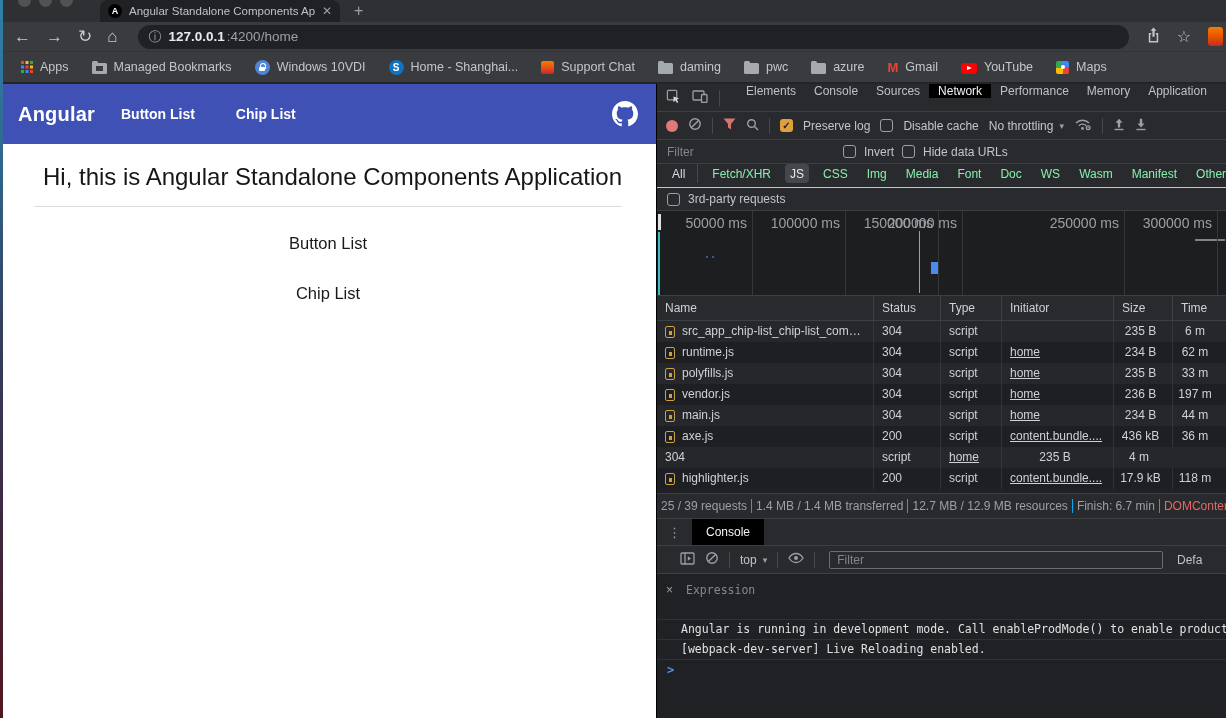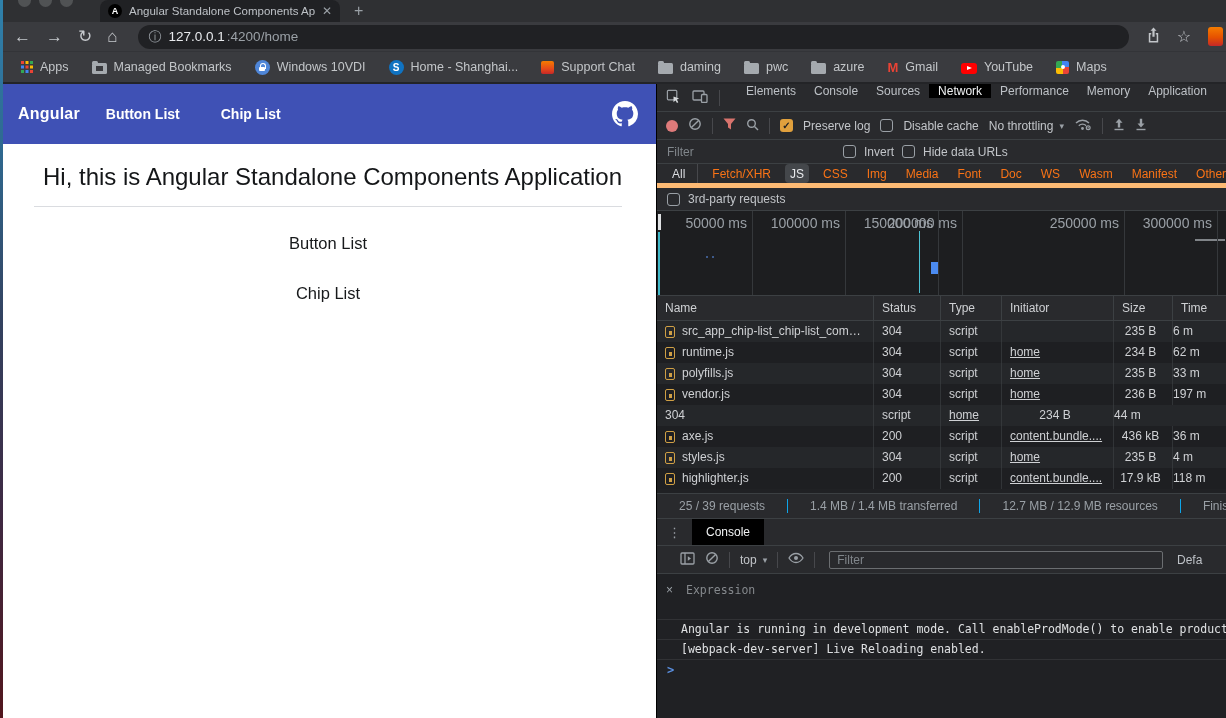--- a/index.html
+++ b/index.html
@@ -14,21 +14,21 @@
   .favicon{width:14px;height:14px;min-width:14px;border-radius:50%;background:#000;color:#fff;font-size:9px;font-weight:bold;display:flex;align-items:center;justify-content:center}
   .tab-title{color:#bdc1c6;font-size:11.5px;white-space:nowrap;overflow:hidden;flex:1}
   .tab-close{color:#9aa0a6;font-size:12px;cursor:pointer}
   .newtab{position:absolute;left:354px;top:0;color:#9aa0a6;font-size:16px;line-height:21px}
 
   .toolbar{position:absolute;left:0;top:22px;width:100%;height:30px;background:#3a3b3f;display:flex;align-items:center;border-bottom:1px solid #333438}
   .navbtns{display:flex;gap:15px;padding:0 14px;color:#c6c9cd;align-items:center}
   .navbtns span{font-size:17px;line-height:17px}
   .urlbar{flex:1;height:24px;background:#202124;border-radius:12px;margin:0 6px;display:flex;align-items:center;padding:0 11px;gap:7px;overflow:hidden}
   .urlinfo{color:#9aa0a6;font-size:13px}
-  .urlhost{color:#e8eaed;font-size:13.5px;font-weight:normal}
+  .urlhost{color:#e8eaed;font-size:13.5px;font-weight:bold}
   .urlpath{color:#9aa0a6;font-size:13.5px;margin-left:-5px}
   .tb-right{display:flex;gap:17px;padding:0 12px;align-items:center}
   .ext-badge{width:15px;height:19px;border-radius:3px;background:linear-gradient(180deg,#f57c00 0%,#e65100 55%,#c62828 100%);margin-right:-9px}
 
   .bookmarks{position:absolute;left:0;top:52px;width:100%;height:32px;background:#3a3b3f;border-bottom:2px solid #232427;display:flex;align-items:center;gap:23px;padding:0 21px;overflow:hidden}
   .bm{display:flex;align-items:center;gap:7px;cursor:pointer}
   .bmlabel{color:#c3c6c9;font-size:12.5px;white-space:nowrap}
   .bmicon{display:inline-block;position:relative}
   .apps-grid-icon{width:12px;height:12px}
   .apps-grid-icon::before{content:"";position:absolute;left:0;top:0;width:3px;height:3px;background:#ea4335;box-shadow:4.5px 0 #fbbc04,9px 0 #34a853,0 4.5px #4285f4,4.5px 4.5px #ea4335,9px 4.5px #fbbc04,0 9px #34a853,4.5px 9px #4285f4,9px 9px #ea4335}
@@ -44,21 +44,21 @@
   .gmail-icon{color:#ea4335;font-weight:bold;font-size:13px;line-height:13px}
   .gmail-icon::before{content:"M"}
   .youtube-icon{width:16px;height:11px;background:#f00;border-radius:3px;margin-top:2px}
   .youtube-icon::before{content:"";position:absolute;left:6px;top:3px;border-left:5px solid #fff;border-top:2.8px solid transparent;border-bottom:2.8px solid transparent}
   .maps-icon{width:13px;height:13px;border-radius:2px;background:conic-gradient(#4285f4 0 25%,#ea4335 0 50%,#fbbc04 0 75%,#34a853 0)}
   .maps-icon::after{content:"";position:absolute;left:4.5px;top:4.5px;width:4px;height:4px;border-radius:50%;background:#fff}
 
   
   .app{position:absolute;left:0;top:84px;width:656px;height:634px;background:#fff;overflow:hidden}
   .appbar{height:60px;background:#3f51b5;display:flex;align-items:center;color:#fff;padding:0 18px}
-  .brand{font-size:16px;font-weight:bold;margin-right:26px;letter-spacing:.2px}
+  .brand{font-size:20px;font-weight:bold;margin-right:26px;letter-spacing:.2px}
   .appnav{display:flex;gap:41px}
   .navitem{font-size:14px;font-weight:bold;cursor:pointer}
   .gh{margin-left:auto;display:flex;align-items:center;cursor:pointer}
   .app h1{margin:19px 34px 0;font-size:24px;font-weight:400;color:#141618;text-align:right;white-space:nowrap}
   .app hr{margin:15px 34px 0;border:none;border-top:1px solid #dadce0}
   .applink{margin-top:27px;text-align:center;font-size:16.5px;color:#17191b;cursor:pointer}
   .applink + .applink{margin-top:31px}
   .edge{position:absolute;left:0;top:0;width:3px;height:718px;z-index:60;background:linear-gradient(180deg,#2f81ab 0%,#2f6a91 20%,#33415f 45%,#3d2a44 70%,#52161d 100%)}
 
   
@@ -73,23 +73,23 @@
   .dt-nettool{height:28px;background:#292a2d;border-bottom:1px solid #3c4043;display:flex;align-items:center;gap:10px;padding:0 9px;white-space:nowrap;overflow:hidden}
   .rec{width:12px;height:12px;border-radius:50%;background:#de7a7a;flex:none;cursor:pointer}
   .chk{width:13px;height:13px;border:1.4px solid #9aa0a6;border-radius:3px;flex:none;cursor:pointer}
   .chk.on{border:none;background:#e0a03d;color:#202124;font-size:10px;font-weight:bold;text-align:center;line-height:13px}
   .chk.on::before{content:"\2713"}
   .lbl{color:#c2c5c9}
   .ddarrow{color:#9aa0a6;font-size:9px;margin-left:-4px}
 
   .dt-filterrow{height:24px;background:#292a2d;border-bottom:1px solid #3c4043;display:flex;align-items:center;gap:8px}
   .filter-input{width:178px;color:#80868b;padding-left:10px}
-  .dt-typerow{height:24px;background:#292a2d;border-bottom:5px solid #fdba74;display:flex;align-items:center;gap:8px;padding:0 10px;overflow:hidden;white-space:nowrap}
+  .dt-typerow{height:24px;background:#292a2d;border-bottom:1px solid #fdba74;display:flex;align-items:flex-start;gap:8px;padding:0 10px;overflow:hidden;white-space:nowrap}
   .typelist{display:flex;align-items:center;gap:9px}
-  .typeitem{color:#f97316;padding:2.5px 5px;border-radius:4px;cursor:pointer}
+  .typeitem{color:#86efac;padding:2.5px 5px;border-radius:4px;cursor:pointer}
   .typeitem:nth-of-type(1){padding-right:12px;border-right:1px solid #47484c;border-radius:0;color:#dadce0}
   .typeitem.selected{background:#44474b;color:#e8eaed}
   .dt-thirdrow{height:23px;background:#292a2d;border-bottom:1px solid #3c4043;display:flex;align-items:center;gap:8px;padding:0 10px}
 
   .dt-overview{position:relative;height:85px;background:#1d1e20;border-bottom:1px solid #3c4043;overflow:hidden}
   .tick{position:absolute;top:0;bottom:0;left:0;border-right:1px solid #35383b;color:#9aa0a6;font-size:14px;text-align:right;padding:4px 5px 0 0}
   .tick:nth-of-type(1){width:96px}.tick:nth-of-type(2){width:189px}.tick:nth-of-type(3){width:282px}
   .tick:nth-of-type(4){width:306px}.tick:nth-of-type(5){width:468px}.tick:nth-of-type(6){width:561px}
   .ov-handle{position:absolute;left:1px;top:3px;width:3px;height:16px;background:#dfe1e3}
   .ov-teal-left{position:absolute;left:1px;top:21px;bottom:0;width:2px;background:#40b8c8}
@@ -102,27 +102,27 @@
   .dt-thead div{padding-top:5px;padding-left:8px;border-right:1px solid #3c4043;overflow:hidden;white-space:nowrap;cursor:pointer}
   .dt-thead div:last-child{border-right:none}
   .dt-tbody{height:168px;overflow:hidden}
   .nrow{display:grid;grid-template-columns:217px 67px 61px 112px 59px 1fr;height:21px;line-height:21px;color:#cfd1d4;cursor:pointer}
   .nrow:nth-of-type(odd){background:#25272a}
   .nrow:nth-of-type(even){background:#1e1f22}
   .c{border-right:1px solid rgba(60,64,67,.65);overflow:hidden;white-space:nowrap}
   .c.name{display:flex;align-items:center;gap:7px;padding-left:8px}
   .c.st,.c.ty,.c.in{padding-left:8px}
   .c.sz{text-align:center;padding-right:5px}
-  .c.tm{text-align:left;padding-right:9px;border-right:none}
+  .c.tm{text-align:center;padding-right:9px;border-right:none}
   .inlink:not(:empty){text-decoration:underline}
   .jsicon{width:10px;height:12px;min-width:10px;border:1px solid #cf9f45;border-radius:2px;position:relative}
   .jsicon::after{content:"";position:absolute;left:2.5px;top:4.5px;width:3.5px;height:3.5px;background:#cf9f45}
 
   .dt-summary{height:26px;background:#292a2d;border-top:1px solid #3c4043;border-bottom:1px solid #3c4043;display:flex;align-items:center;color:#9aa0a6;margin-top:4px;overflow:hidden;white-space:nowrap}
-  .sumitem{padding:0 22px}
+  .sumitem{padding:0 4px}
   .sumitem + .sumitem{border-left:1px solid #0ea5e9}
   .sumitem.red{color:#e46962}
 
   .dt-consolehead{height:27px;background:#292a2d;border-bottom:1px solid #3c4043;display:flex;align-items:center}
   .kebab{color:#9aa0a6;padding:0 11px;font-size:13px;cursor:pointer}
   .console-tab{height:100%;background:#000;color:#f1f3f4;display:flex;align-items:center;padding:0 14px;cursor:pointer}
 
   .dt-consoletool{height:28px;background:#292a2d;border-bottom:1px solid #3c4043;display:flex;align-items:center;gap:10px;padding:0 23px;overflow:hidden}
   .console-filter{flex:1;height:18px;border:1px solid #6b6e71;border-radius:2px;color:#80868b;display:flex;align-items:center;padding:0 7px;margin:0 4px}
   .deflevels{width:26px;overflow:hidden;white-space:nowrap;color:#bdc1c6}
@@ -424,42 +424,42 @@
             <span class="jsicon"></span>
             <span>vendor.js</span>
           </div>
           <div class="c st">304</div>
           <div class="c ty">script</div>
           <div class="c in"><span class="inlink">home</span></div>
           <div class="c sz">236 B</div>
           <div class="c tm">197 m</div>
         </div>
         <div class="nrow">
+          <div class="c name">
+            <span class="jsicon"></span>
+            <span>main.js</span>
+          </div>
           <div class="c st">304</div>
           <div class="c ty">script</div>
           <div class="c in"><span class="inlink">home</span></div>
           <div class="c sz">234 B</div>
           <div class="c tm">44 m</div>
         </div>
         <div class="nrow">
           <div class="c name">
             <span class="jsicon"></span>
             <span>axe.js</span>
           </div>
           <div class="c st">200</div>
           <div class="c ty">script</div>
           <div class="c in"><span class="inlink">content.bundle....</span></div>
           <div class="c sz">436 kB</div>
           <div class="c tm">36 m</div>
         </div>
         <div class="nrow">
-          <div class="c name">
-            <span class="jsicon"></span>
-            <span>styles.js</span>
-          </div>
           <div class="c st">304</div>
           <div class="c ty">script</div>
           <div class="c in"><span class="inlink">home</span></div>
           <div class="c sz">235 B</div>
           <div class="c tm">4 m</div>
         </div>
         <div class="nrow">
           <div class="c name">
             <span class="jsicon"></span>
             <span>highlighter.js</span>

